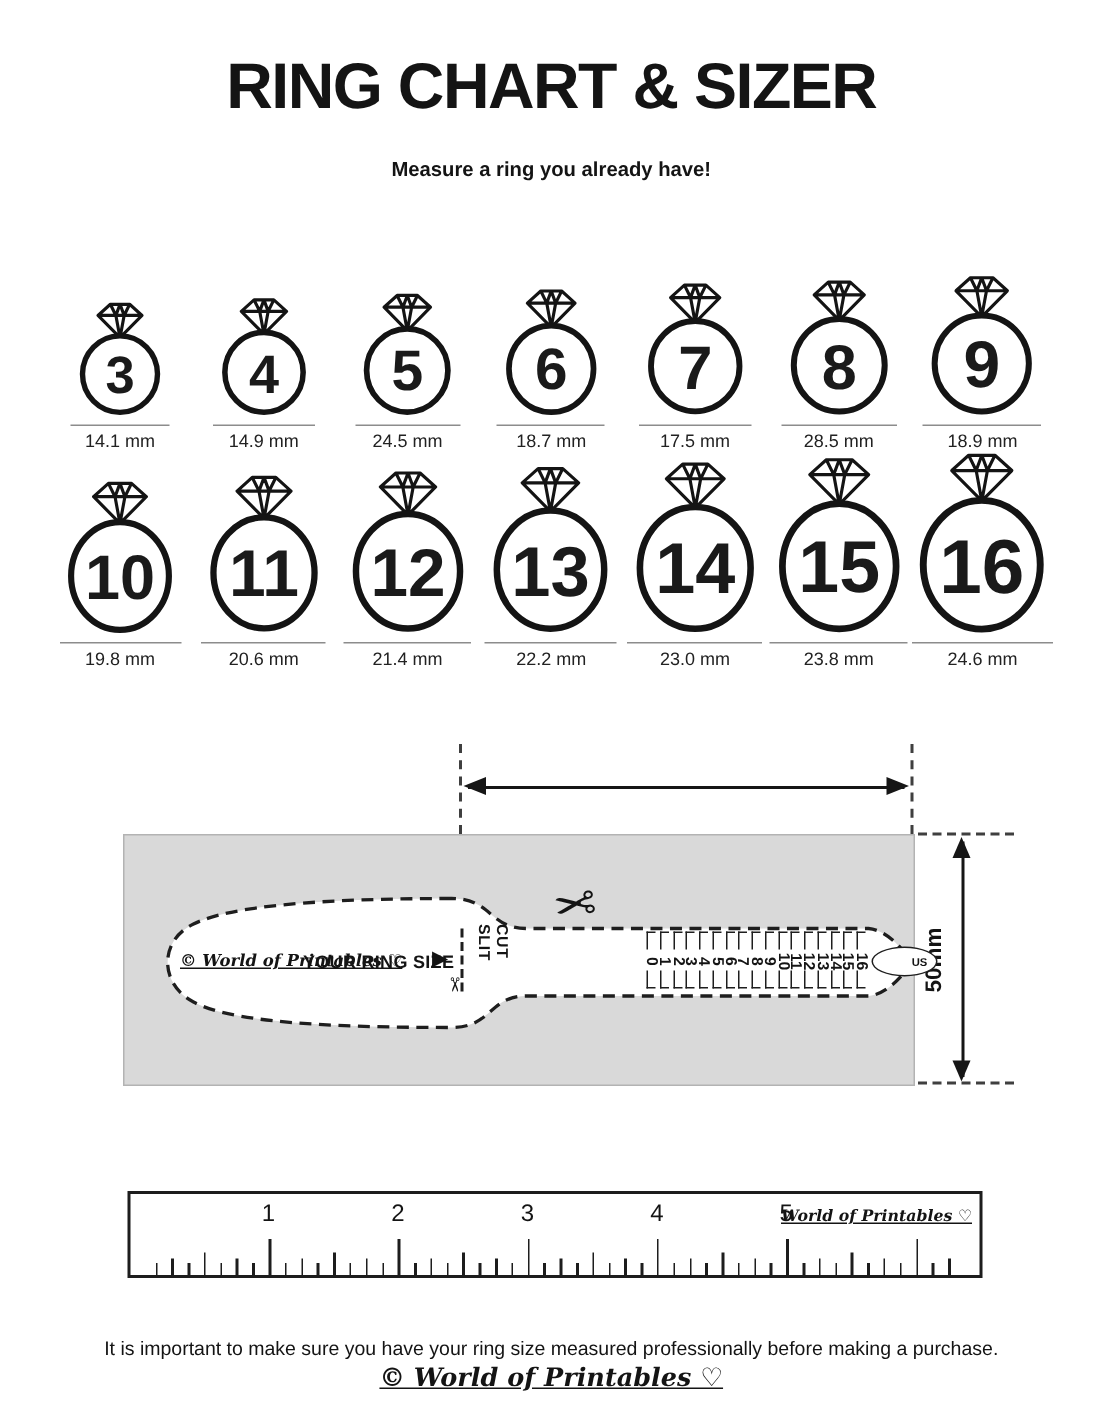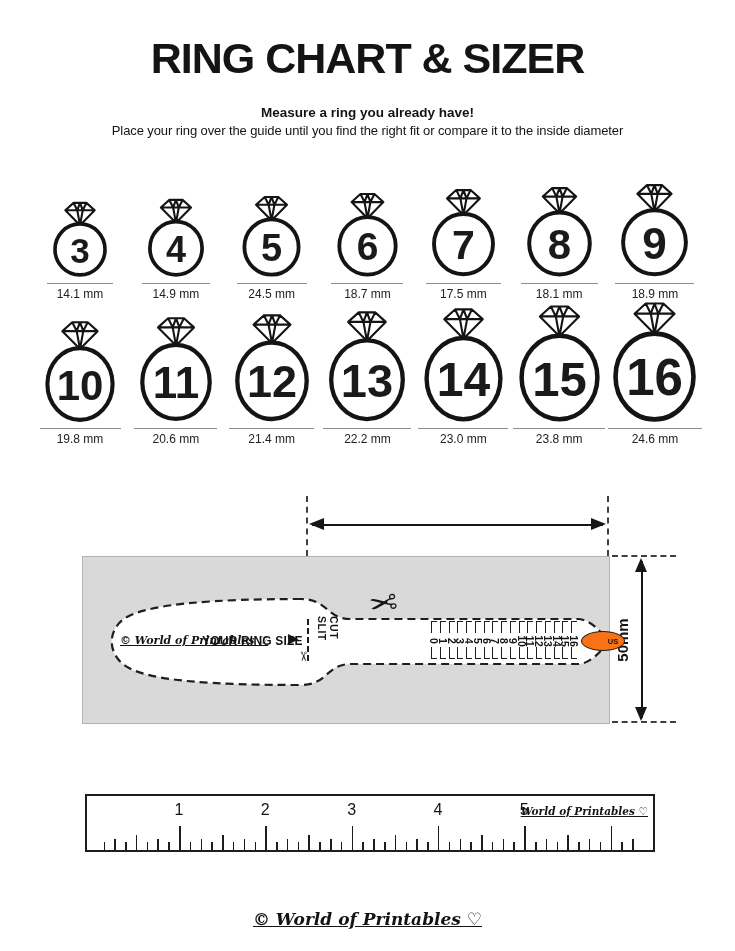--- a/index.html
+++ b/index.html
@@ -55,21 +55,21 @@
   .cut-txt { position:absolute; left:233px; top:59px; height:50px; writing-mode:vertical-rl;
              font-size:10.5px; font-weight:bold; letter-spacing:0.5px; }
   .big-sc { position:absolute; left:286px; top:26px; font-size:34px; transform:scaleX(-1) rotate(8deg); }
   .scale-num { position:absolute; font-size:10.5px; font-weight:bold; white-space:nowrap;
                transform:translate(-50%,-50%) rotate(90deg); }
   .tick { position:absolute; width:6px; height:12px; }
   .tick.t { border-left:1.8px solid #1e1e1e; border-top:1.8px solid #1e1e1e; }
   .tick.b { border-left:1.8px solid #1e1e1e; border-bottom:1.8px solid #1e1e1e; }
   .us { position:absolute; left:498px; top:74px; width:44px; height:20px; border:1.6px solid #1e1e1e;
         border-radius:50%; font-size:7.5px; font-weight:bold; display:flex; align-items:center;
-        justify-content:center; background:#f97316;padding-left:20px; }
+        justify-content:center; background:#ffffff;padding-left:20px; }
 
   .important { position:absolute; left:85px; top:739px; font-size:13px; }
 
   
   .ruler { position:absolute; left:85px; top:794px; width:570px; height:58px;
            border:2px solid #1d1d1d; background:#fff; }
   .r-tick { position:absolute; bottom:0; width:1.6px; background:#1d1d1d; }
   .r-num  { position:absolute; top:5px; font-size:16px; transform:translateX(-50%); }
   .r-brand { position:absolute; right:5px; top:9px; font-size:10.5px; white-space:nowrap; }
 
@@ -77,21 +77,20 @@
   .f-t { position:absolute; top:891px; left:0; width:100%; text-align:center; font-size:13px; }
   .f-brand { position:absolute; top:909px; left:0; width:100%; text-align:center; font-size:17px; }
 </style>
 </head>
 <body>
 
 <div class="page">
 
   <div class="title">RING CHART &amp; SIZER</div>
   <div class="sub-b">Measure a ring you already have!</div>
-  <div class="sub">Place your ring over the guide until you find the right fit or compare it to the inside diameter</div>
 
   <div class="ring-row row1">
       <div class="ring-cell">
         <svg width="56" height="78" viewBox="0 0 56 78">
           <g transform="translate(11.5,1) scale(0.917,0.929)" fill="none" stroke="#141414" stroke-width="2.29" stroke-linejoin="round">
             <path d="M2,10 L11,2 H25 L34,10 L18,26 Z M2,10 H34 M11,2 L15,10 M18,2 L15,10 M18,2 L21,10 M25,2 L21,10 M15,10 L18,26 M21,10 L18,26"></path>
           </g>
           <ellipse cx="28" cy="49.4" rx="25.0" ry="25.5" fill="#fff" stroke="#141414" stroke-width="3.6"></ellipse>
           <text x="28" y="50.4" text-anchor="middle" dominant-baseline="central" font-size="35" font-weight="bold" fill="#1a1a1a">3</text>
         </svg>
@@ -144,21 +143,21 @@
       </div>
       <div class="ring-cell">
         <svg width="67" height="93" viewBox="0 0 67 93">
           <g transform="translate(14.7,1) scale(1.044,1.058)" fill="none" stroke="#141414" stroke-width="2.01" stroke-linejoin="round">
             <path d="M2,10 L11,2 H25 L34,10 L18,26 Z M2,10 H34 M11,2 L15,10 M18,2 L15,10 M18,2 L21,10 M25,2 L21,10 M15,10 L18,26 M21,10 L18,26"></path>
           </g>
           <ellipse cx="33.5" cy="58.5" rx="30.3" ry="30.9" fill="#fff" stroke="#141414" stroke-width="4.0"></ellipse>
           <text x="33.5" y="59.5" text-anchor="middle" dominant-baseline="central" font-size="42" font-weight="bold" fill="#1a1a1a">8</text>
         </svg>
         <div class="ring-line" style="width:77px"></div>
-        <div class="ring-mm">18.1 mm</div>
+        <div class="ring-mm">28.5 mm</div>
       </div>
       <div class="ring-cell">
         <svg width="69" height="96" viewBox="0 0 69 96">
           <g transform="translate(15.2,1) scale(1.070,1.084)" fill="none" stroke="#141414" stroke-width="1.96" stroke-linejoin="round">
             <path d="M2,10 L11,2 H25 L34,10 L18,26 Z M2,10 H34 M11,2 L15,10 M18,2 L15,10 M18,2 L21,10 M25,2 L21,10 M15,10 L18,26 M21,10 L18,26"></path>
           </g>
           <ellipse cx="34.5" cy="60.3" rx="31.4" ry="32.0" fill="#fff" stroke="#141414" stroke-width="4.0"></ellipse>
           <text x="34.5" y="61.3" text-anchor="middle" dominant-baseline="central" font-size="44" font-weight="bold" fill="#1a1a1a">9</text>
         </svg>
         <div class="ring-line" style="width:79px"></div>
@@ -384,15 +383,16 @@
       <div class="r-tick" style="left: 523.5px; height: 24px;"></div>
       <div class="r-tick" style="left: 534.3px; height: 8px;"></div>
       <div class="r-tick" style="left: 545.1px; height: 11px;"></div>
       <span class="r-num" style="left: 92px;">1</span>
       <span class="r-num" style="left: 178.3px;">2</span>
       <span class="r-num" style="left: 264.6px;">3</span>
       <span class="r-num" style="left: 350.9px;">4</span>
       <span class="r-num" style="left: 437.2px;">5</span>
     </div>
 
+  <div class="f-t">It is important to make sure you have your ring size measured professionally before making a purchase.</div>
   <div class="f-brand brand-script">© World of Printables ♡</div>
 
 </div>
 
 </body></html>

